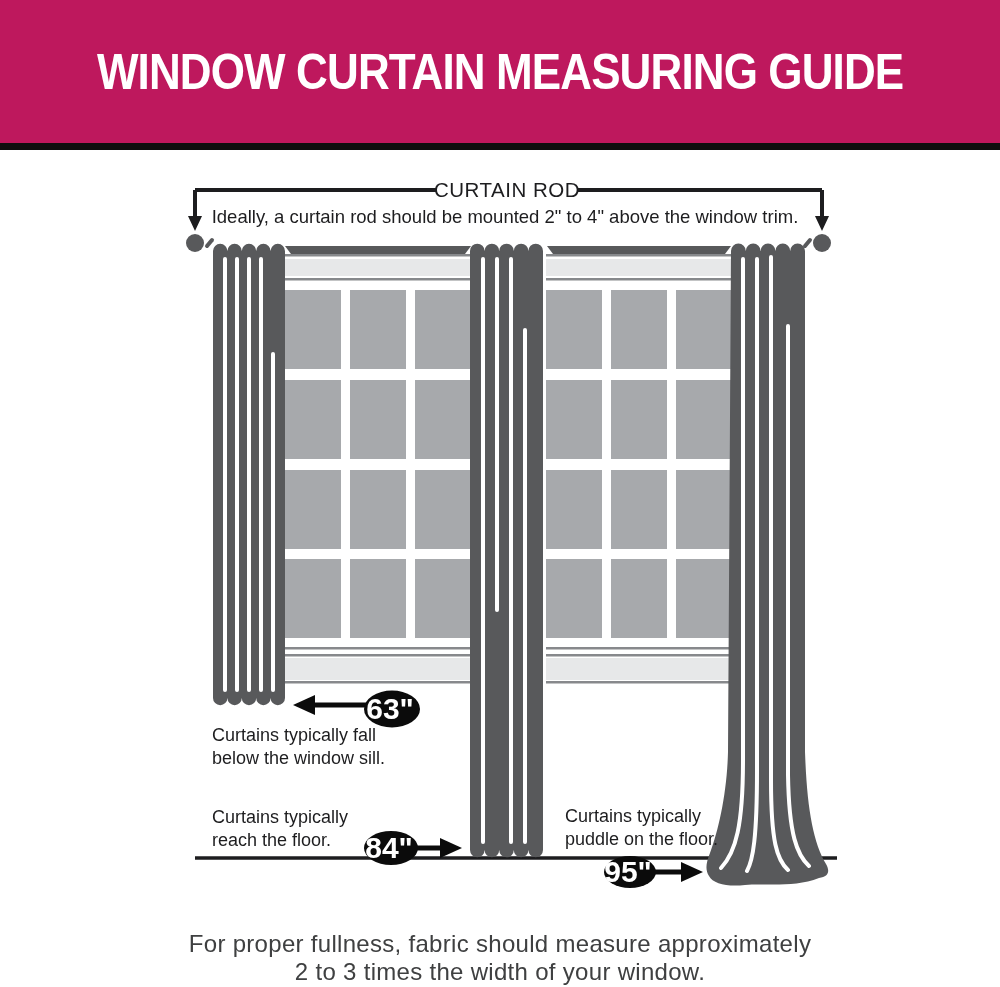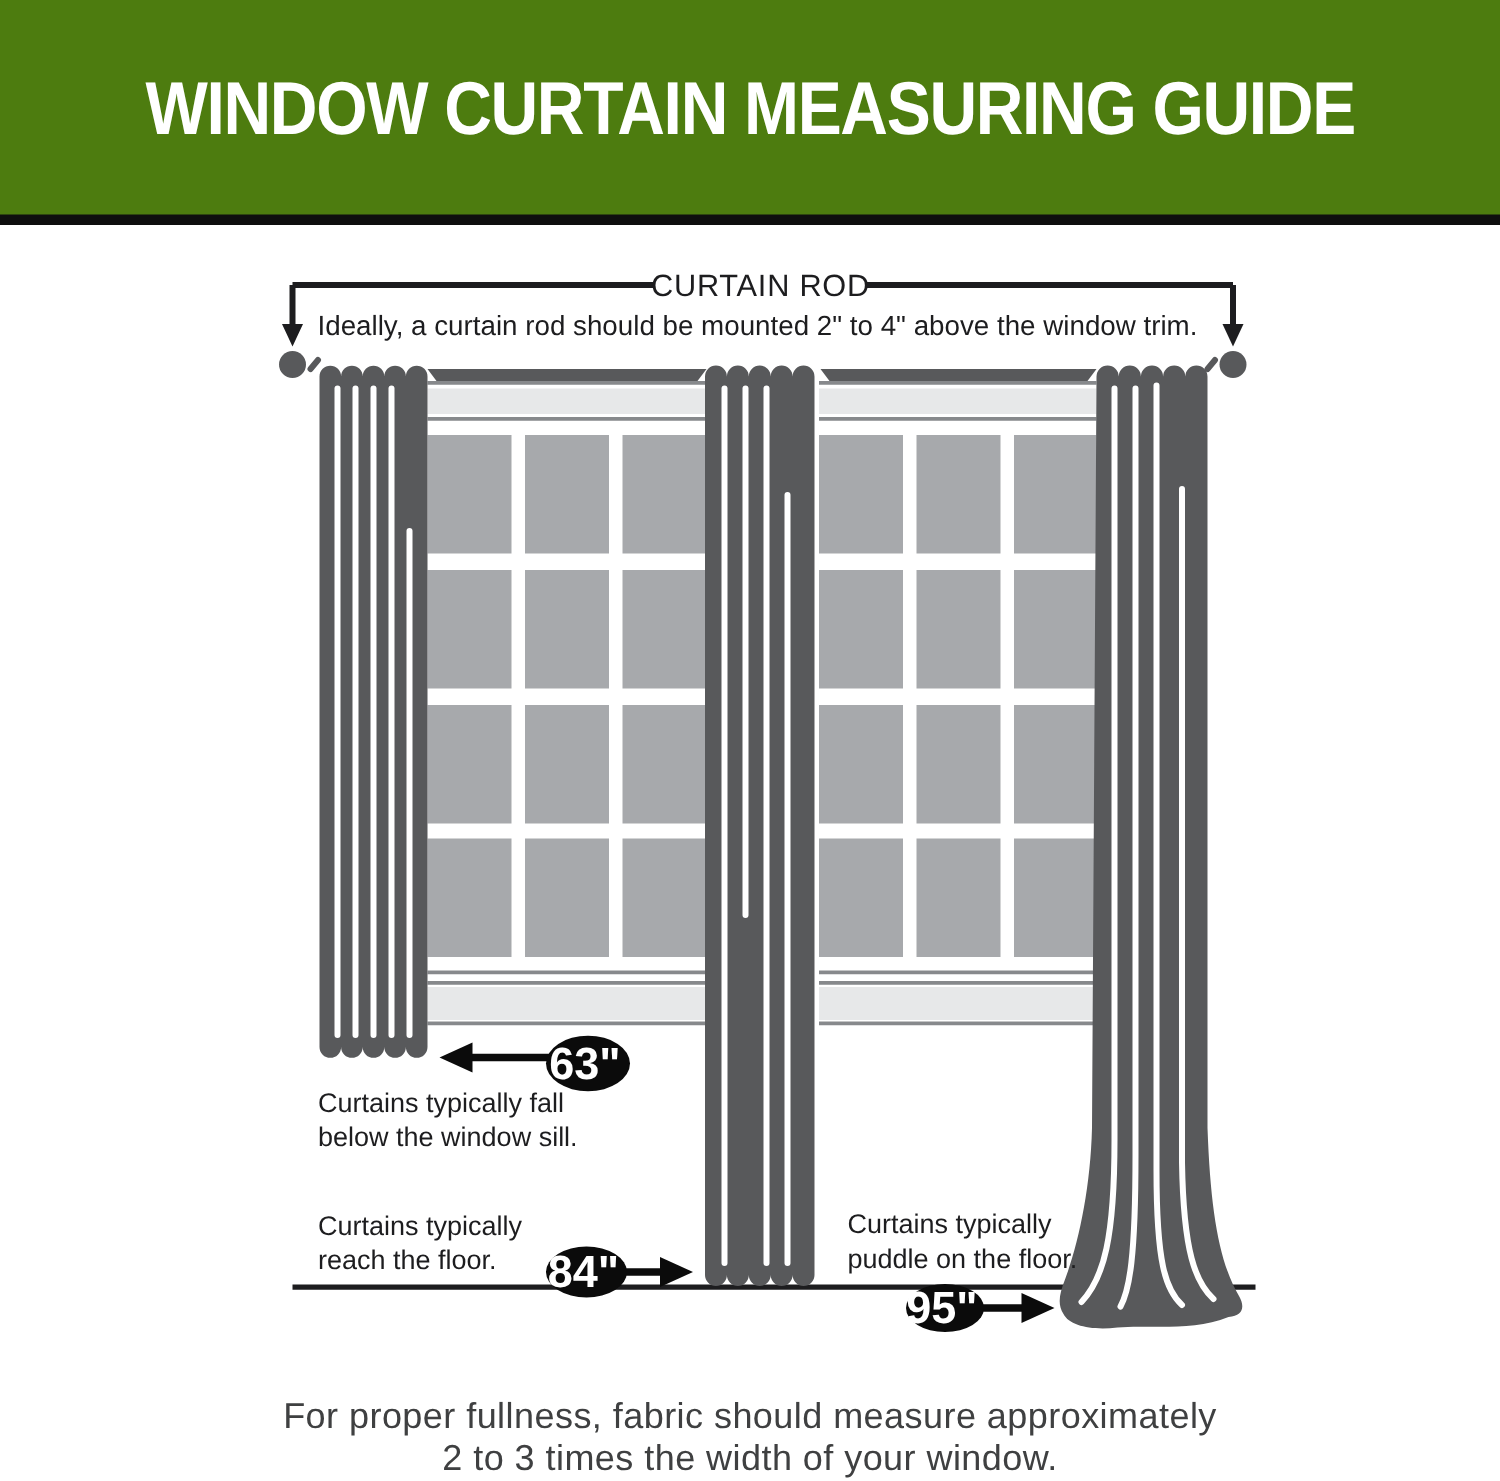--- a/index.html
+++ b/index.html
@@ -1,18 +1,18 @@
 <!DOCTYPE html>
 <html><head>
 <meta charset="utf-8">
 <style>
   html,body{margin:0;padding:0;background:#ffffff;}
   body{width:1000px;height:987px;font-family:"Liberation Sans",sans-serif;position:relative;}
   .banner{
-    width:1000px;height:143px;background:#4d7c0f;border-bottom:7px solid #0e0e0e;
+    width:1000px;height:143px;background:#be185d;border-bottom:7px solid #0e0e0e;
     display:flex;align-items:center;justify-content:center;box-sizing:content-box;
   }
   .banner h1{
     margin:0;color:#ffffff;font-size:50px;font-weight:800;letter-spacing:-1px;
     white-space:nowrap;transform:scaleX(0.88);transform-origin:center;
   }
   svg{display:block;}
   svg text{font-family:"Liberation Sans",sans-serif;}
   .annot{fill:#1d1d1f;font-size:20.5px;letter-spacing:0.5px;}
   .desc{fill:#1d1d1f;font-size:18.5px;}

